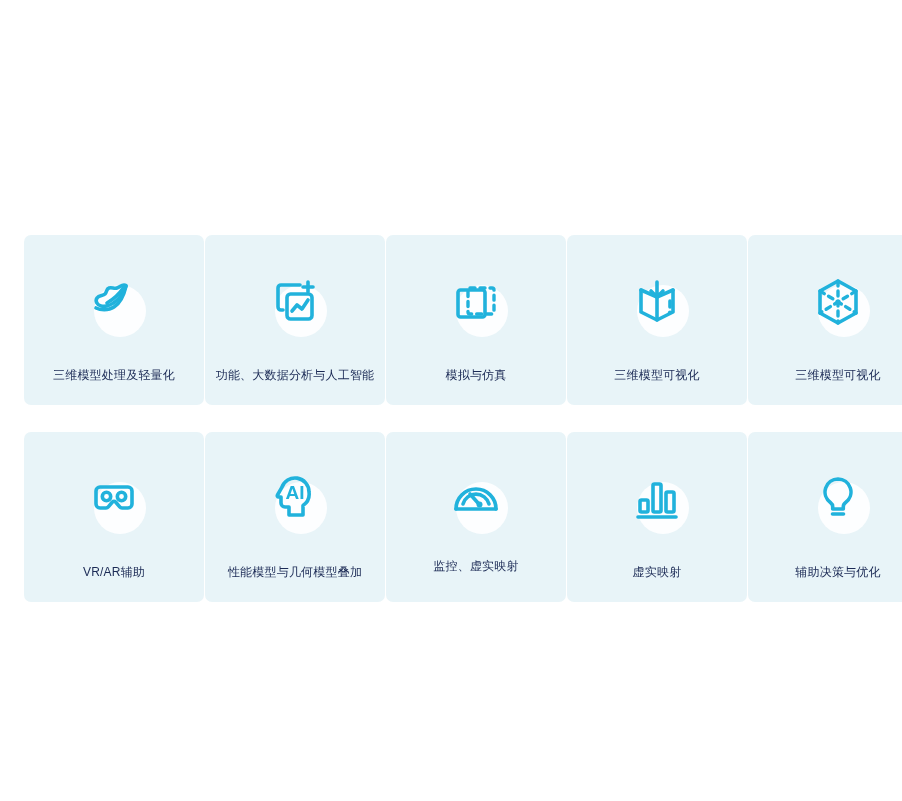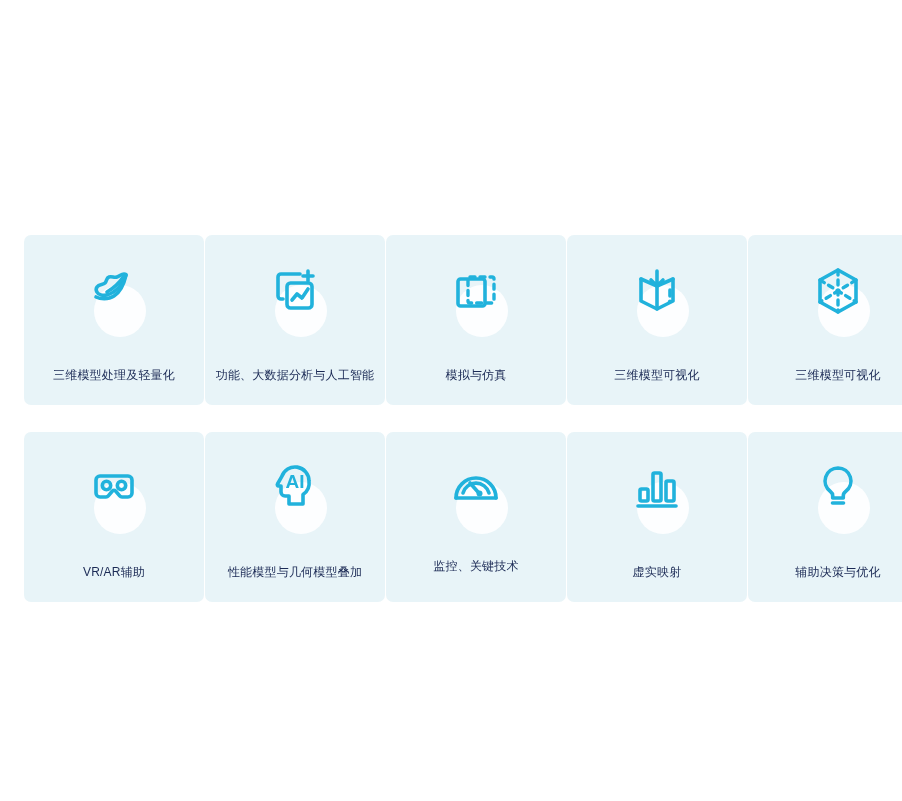--- a/index.html
+++ b/index.html
@@ -74,21 +74,21 @@
     flex-direction: column;
     align-items: center;
   }
 
   .icon-wrap {
     position: relative;
     width: 78px;
     height: 78px;
     margin-top: 28px;
     display: flex;
-    align-items: flex-start;
+    align-items: center;
     justify-content: center;
   }
   
   .icon-wrap::after {
     content: "";
     position: absolute;
     width: 52px;
     height: 52px;
     right: 7px;
     bottom: 4px;
@@ -215,21 +215,21 @@
     <div class="card">
       <div class="icon-wrap">
         <svg width="56" height="56" viewBox="0 0 56 56">
           <path class="ico" d="M8 38 a20 20 0 0 1 40 0"></path>
           <path class="ico" d="M8 38 H48" stroke-width="3.6"></path>
           <path class="ico" d="M15 33 a13.5 13.5 0 0 1 26 0" stroke-width="3.2"></path>
           <path class="ico" d="M22 23 L30 32" stroke-width="3.6"></path>
           <circle class="ico-f" cx="31.5" cy="33.5" r="3"></circle>
         </svg>
       </div>
-      <div class="card-label raised">监控、关键技术</div>
+      <div class="card-label raised">监控、虚实映射</div>
     </div>
 
     <div class="card">
       <div class="icon-wrap">
         <svg width="56" height="56" viewBox="0 0 56 56">
           <rect class="ico" x="11" y="29" width="8" height="12" rx="1.5"></rect>
           <rect class="ico" x="24" y="13" width="8" height="28" rx="1.5"></rect>
           <rect class="ico" x="37" y="21" width="8" height="20" rx="1.5"></rect>
           <path class="ico" d="M9 46 H47" stroke-width="4"></path>
         </svg>

